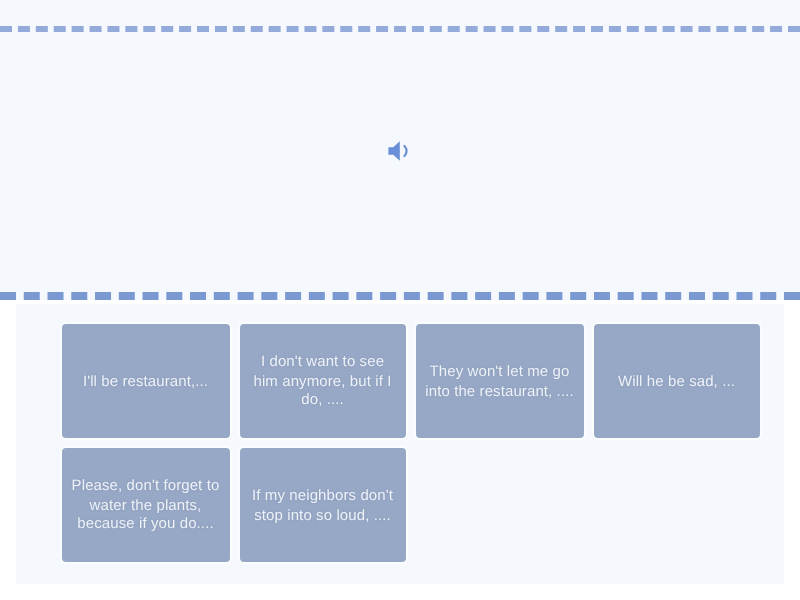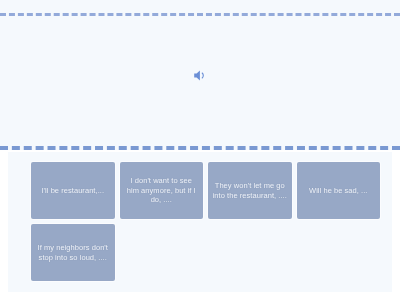--- a/index.html
+++ b/index.html
@@ -149,20 +149,23 @@
 
       <div class="card">
         <span class="card-text">They won't let me go into the restaurant, ....</span>
       </div>
 
 
       <div class="card">
         <span class="card-text">Will he be sad, ...</span>
       </div>
 
+      <div class="card">
+        <span class="card-text">Please, don't forget to water the plants, because if you do....</span>
+      </div>
 
 
       <div class="card">
         <span class="card-text">If my neighbors don't stop into so loud, ....</span>
       </div>
 
     </div>
   </div>
 
 </div>

